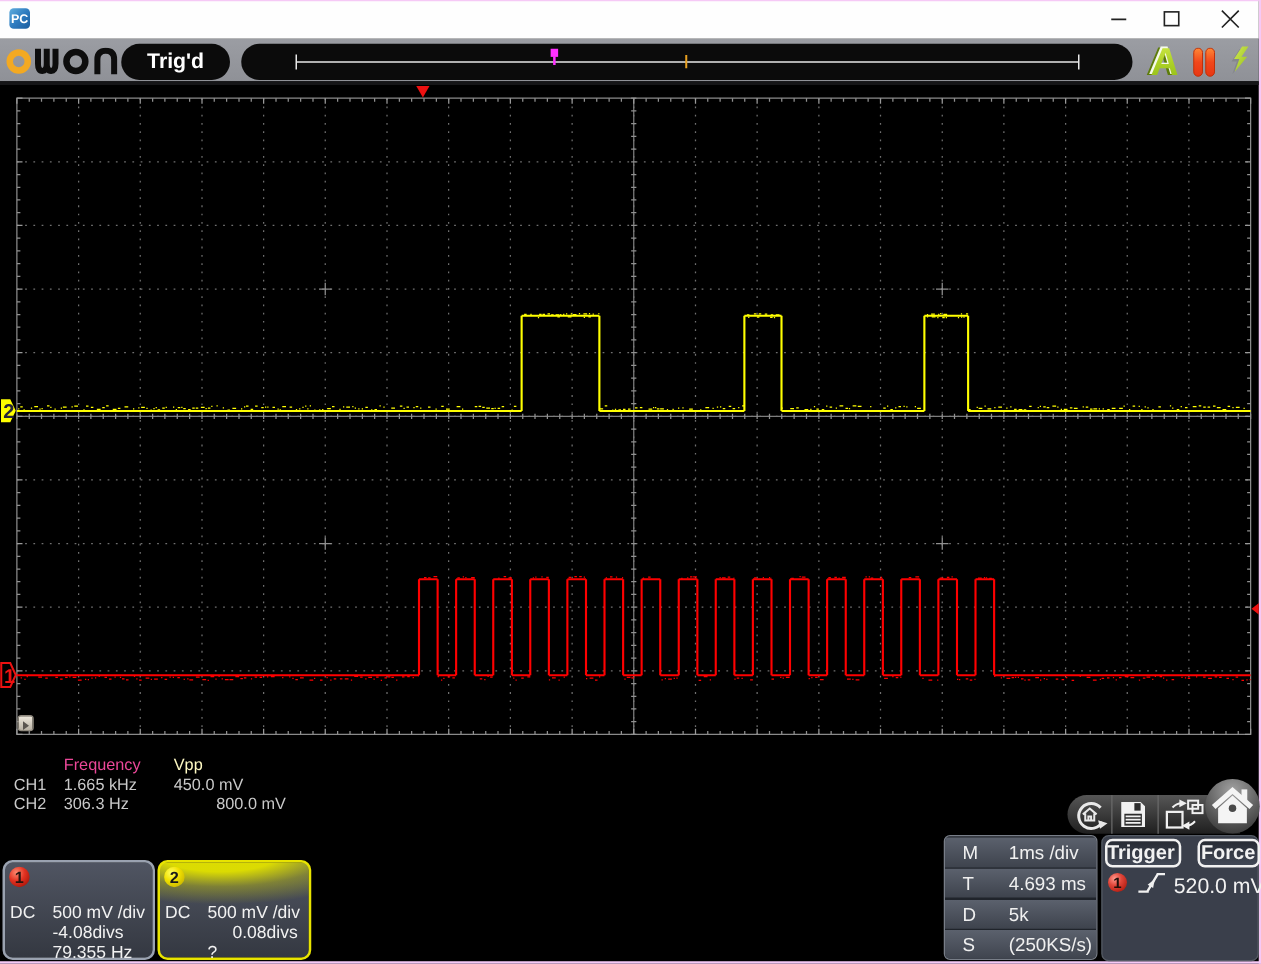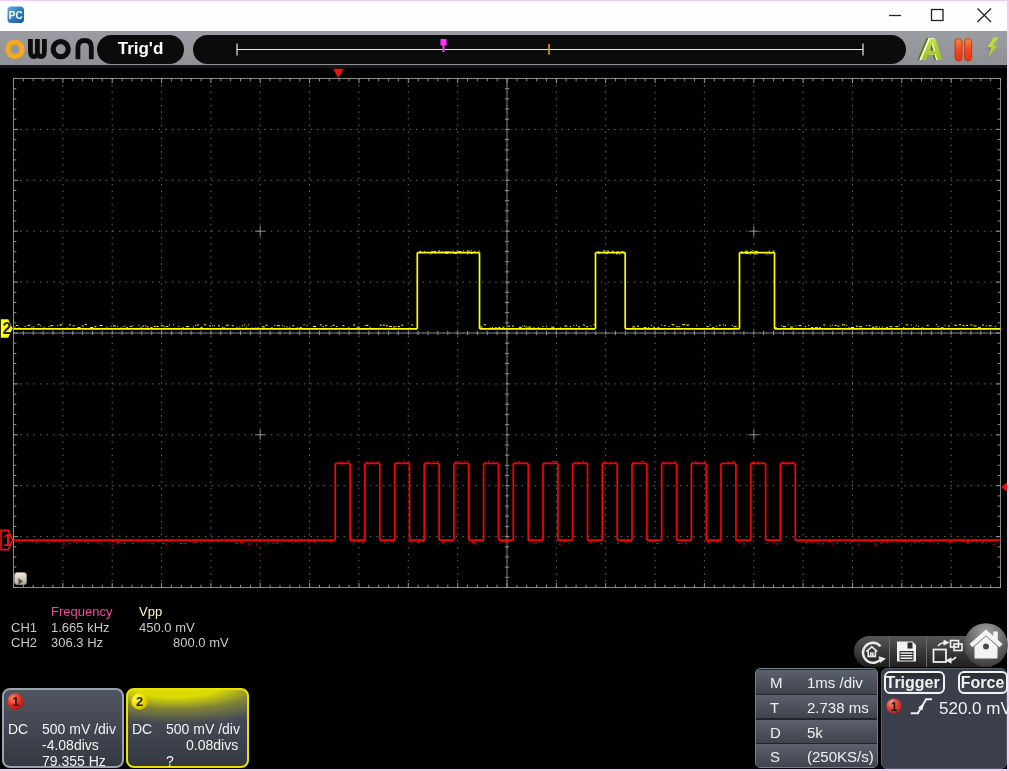--- a/index.html
+++ b/index.html
@@ -204,21 +204,21 @@
  <div class="abs" style="left:38px;top:63px;">?</div>
 </div>
 
 <div class="abs" style="left:755px;top:668px;width:123px;height:100px;border-radius:5px;background:#20242b;border:1px solid #787e88;overflow:hidden;color:#f0f0f0;font-size:15px;">
  <div class="abs" style="left:0;top:1px;width:121px;height:23.5px;background:linear-gradient(#5b616d,#3e434d);">
         <span class="abs" style="left:14px;top:4px">M</span>
         <span class="abs" style="left:51px;top:4px">1ms /div</span>
       </div>
  <div class="abs" style="left:0;top:25.8px;width:121px;height:23.5px;background:linear-gradient(#5b616d,#3e434d);">
         <span class="abs" style="left:14px;top:4px">T</span>
-        <span class="abs" style="left:51px;top:4px">2.738 ms</span>
+        <span class="abs" style="left:51px;top:4px">4.693 ms</span>
       </div>
  <div class="abs" style="left:0;top:50.6px;width:121px;height:23.5px;background:linear-gradient(#5b616d,#3e434d);">
         <span class="abs" style="left:14px;top:4px">D</span>
         <span class="abs" style="left:51px;top:4px">5k</span>
       </div>
  <div class="abs" style="left:0;top:75.4px;width:121px;height:23.6px;background:linear-gradient(#5b616d,#3e434d);">
         <span class="abs" style="left:14px;top:4px">S</span>
         <span class="abs" style="left:51px;top:4px">(250KS/s)</span>
       </div>
 </div>

